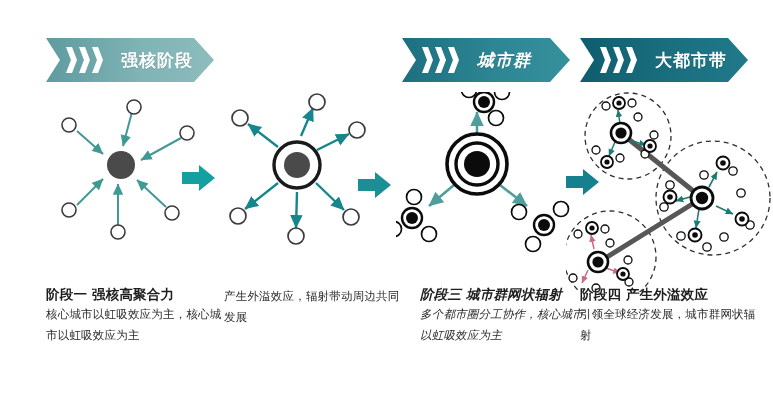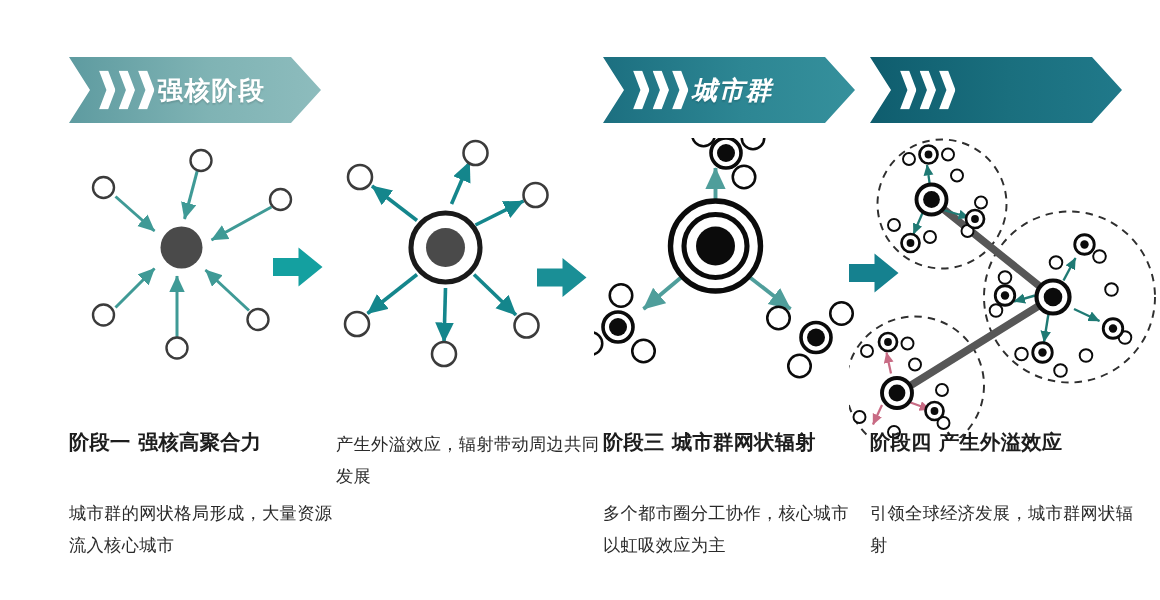--- a/index.html
+++ b/index.html
@@ -51,20 +51,21 @@
     height: 26px;
     margin-right: 2px;
     background: #ffffff;
     clip-path: polygon(0 0, 55% 0, 100% 50%, 55% 100%, 0 100%, 45% 50%);
   }
   .banner .blabel {
     color: #ffffff;
     font-size: 17px;
     font-weight: bold;
     letter-spacing: 1px;
+    margin-left: 16px;
     white-space: nowrap;
     text-shadow: 0 1px 1px rgba(0,0,0,0.12);
   }
 
   #banner-0 { left: 46px;  width: 168px; background: linear-gradient(90deg,#5e9ba0 0%, #7fb3b4 55%, #8dbcbd 100%); }
   #banner-1 { left: 224px; width: 168px; background: linear-gradient(90deg,#0f9e94 0%, #25b1a5 55%, #34bdb0 100%); }
   #banner-2 { left: 402px; width: 168px; background: linear-gradient(90deg,#1c6f80 0%, #2d8693 55%, #35909c 100%); font-style: italic; }
   #banner-3 { left: 580px; width: 168px; background: linear-gradient(90deg,#0f5d6e 0%, #1a6f7e 55%, #20798a 100%); }
 
   
@@ -87,31 +88,31 @@
   #connector-1 { left: 358px; top: 171px; }
   #connector-2 { left: 566px; top: 168px; }
 
   
   .caption {
     position: absolute;
     top: 286px;
   }
   #caption-0 { left: 46px;  width: 178px; }
   #caption-1 { left: 224px; width: 178px; }
-  #caption-2 { left: 402px; width: 175px; }
+  #caption-2 { left: 420px; width: 175px; font-style: italic; }
   #caption-3 { left: 580px; width: 178px; }
 
   .cap-title {
     font-family: "DejaVu Sans", "Liberation Sans", sans-serif;
     font-size: 13.5px;
     font-weight: bold;
     color: #1d1d1d;
     letter-spacing: 0.2px;
     white-space: nowrap;
-    margin-bottom: 28px;
+    margin-bottom: 0;
   }
   .cap-body {
     font-family: "DejaVu Sans", "Liberation Sans", sans-serif;
     font-size: 11.5px;
     color: #2b2b2b;
     line-height: 1.85;
     letter-spacing: 0.2px;
   }
 </style>
 </head>
@@ -139,20 +140,21 @@
       </span>
       <span class="blabel">城市群</span>
     </div>
 
     <div class="banner" id="banner-3">
       <span class="chevrons">
         <span class="chev"></span>
         <span class="chev"></span>
         <span class="chev"></span>
       </span>
+      <span class="blabel">大都市带</span>
     </div>
   </div>
 
   <svg class="illus" id="illus-0" viewBox="0 0 180 190">
     <defs>
       <marker id="ah-teal" markerWidth="7" markerHeight="7" refX="5.4" refY="2.6" orient="auto">
         <path d="M0,0 L5.6,2.6 L0,5.2 Z" fill="#3f9a96"></path>
       </marker>
       <marker id="ah-teal2" markerWidth="7" markerHeight="7" refX="5.4" refY="2.6" orient="auto">
         <path d="M0,0 L5.6,2.6 L0,5.2 Z" fill="#14868c"></path>
@@ -361,21 +363,21 @@
   </svg>
   <svg class="connector" id="connector-1" viewBox="0 0 34 28">
     <path d="M0,8 L17,8 L17,1 L33,14 L17,27 L17,20 L0,20 Z" fill="#1a8f96"></path>
   </svg>
   <svg class="connector" id="connector-2" viewBox="0 0 34 28">
     <path d="M0,8 L17,8 L17,1 L33,14 L17,27 L17,20 L0,20 Z" fill="#15818f"></path>
   </svg>
 
   <div class="caption" id="caption-0">
     <div class="cap-title">阶段一 强核高聚合力</div>
-    <div class="cap-body">城市群的网状格局形成，大量资源流入核心城市</div>
+    <div class="cap-body">核心城市以虹吸效应为主，核心城市以虹吸效应为主</div>
   </div>
 
   <div class="caption" id="caption-1">
     <div class="cap-body">产生外溢效应，辐射带动周边共同发展</div>
   </div>
 
   <div class="caption" id="caption-2">
     <div class="cap-title">阶段三 城市群网状辐射</div>
     <div class="cap-body">多个都市圈分工协作，核心城市以虹吸效应为主</div>
   </div>

